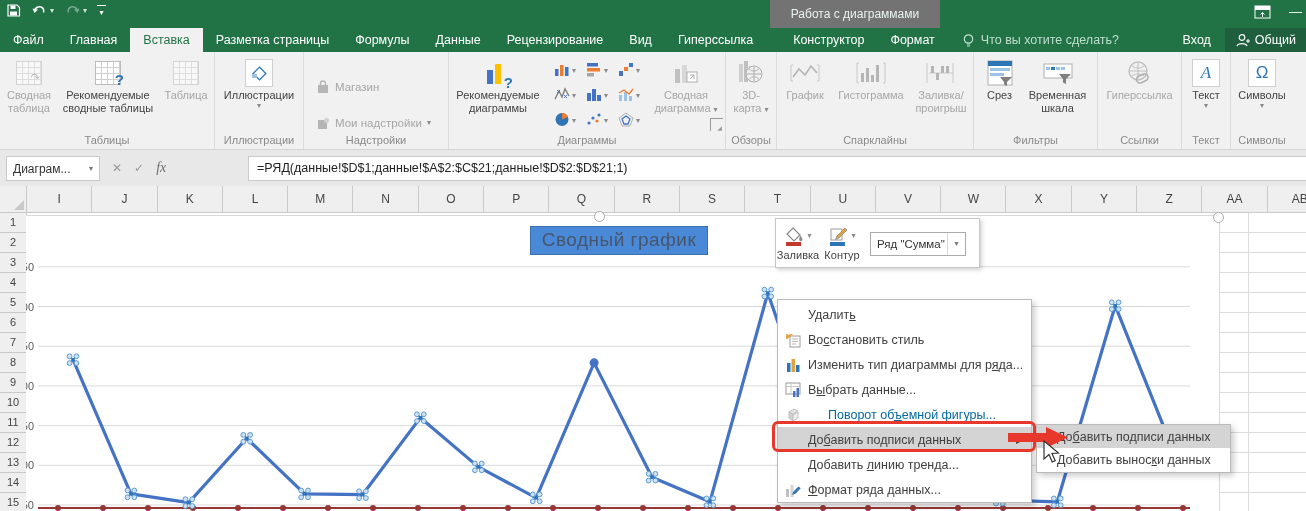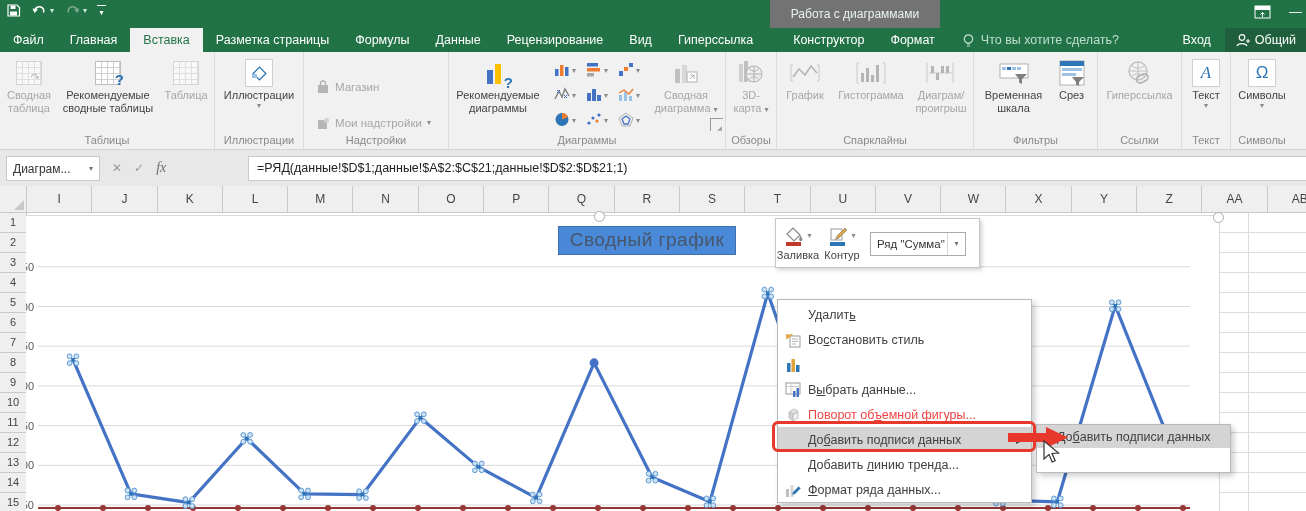--- a/index.html
+++ b/index.html
@@ -62,39 +62,39 @@
   
   .sheet{position:absolute;left:0;top:213px;width:1306px;height:298px;background:#fff;}
   .rowheads{position:absolute;left:0;top:0;width:26px;height:298px;background:#efefef;border-right:1px solid #c9c9c9;}
   .rowh{height:19px;border-bottom:1px solid #c9c9c9;text-align:center;line-height:19px;font-size:11px;color:#444;}
   .right-grid{position:absolute;left:1220px;top:0;width:86px;height:298px;
     background-image:repeating-linear-gradient(to bottom,transparent 0 19px,#dcdcdc 19px 20px);}
   .vline{position:absolute;left:28px;top:0;width:1px;height:298px;background:#dcdcdc;}
   
   .chart-svg{position:absolute;left:26px;top:215px;}
   .chart-title{position:absolute;left:530px;top:226px;width:176px;height:27px;background:#4a89d8;border:1px solid #3d6fae;
-    color:#47566b;font-size:19px;text-align:center;line-height:26px;letter-spacing:.5px;margin-left:28px;}
+    color:#47566b;font-size:19px;text-align:center;line-height:26px;letter-spacing:.5px;}
   .handle{position:absolute;width:11px;height:11px;border-radius:50%;background:#fff;border:1.5px solid #ababab;box-sizing:border-box;}
   .chart-btns{position:absolute;}
   
   .minitb{position:absolute;left:775px;top:218px;width:205px;height:50px;background:#fff;border:1px solid #c6c6c6;
     box-shadow:2px 2px 4px rgba(0,0,0,.18);display:flex;align-items:flex-start;padding-top:4px;box-sizing:border-box;}
   .mtb-btn{width:44px;display:flex;flex-direction:column;align-items:center;}
   .mtb-ico{display:flex;align-items:center;gap:3px;height:26px;}
   .mtb-lbl{font-size:11px;color:#444;}
   .mtb-combo{margin-left:6px;margin-top:9px;width:96px;height:24px;border:1px solid #ababab;background:#fff;display:flex;align-items:center;box-sizing:border-box;}
   .mtb-combo .cv{flex:1;padding-left:6px;font-size:11.5px;color:#333;white-space:nowrap;}
   .mtb-combo .ca{width:17px;text-align:center;font-size:8px;color:#777;border-left:1px solid #d9d9d9;line-height:22px;}
   
   .ctxmenu{position:absolute;left:777px;top:299px;width:255px;height:204px;background:#fff;border:1px solid #bababa;
     box-shadow:3px 3px 6px rgba(0,0,0,.2);padding-top:2px;box-sizing:border-box;}
   .mi{height:25px;display:flex;align-items:center;font-size:12.5px;color:#404040;position:relative;}
   .mi .ic{width:30px;display:flex;justify-content:center;align-items:center;flex:0 0 30px;}
   .mi .lb{flex:1;white-space:nowrap;}
-  .mi.dis .lb{color:#ef4444;}
+  .mi.dis .lb{color:#0369a1;margin-left:20px;}
   .mi.hl{background:#d4d4d4;}
   .mi .subarrow{position:absolute;right:8px;font-size:9px;color:#444;}
   .submenu{position:absolute;left:1036px;top:424px;width:195px;height:49px;background:#fff;border:1px solid #bababa;
     box-shadow:3px 3px 6px rgba(0,0,0,.2);box-sizing:border-box;}
   .smi{height:23px;display:flex;align-items:center;padding-left:20px;font-size:12.5px;color:#404040;white-space:nowrap;}
   .smi.hl{background:#d4d4d4;}
   .redbox{position:absolute;left:772px;top:421px;width:264px;height:31px;border:3px solid #e8382b;border-radius:6px;box-sizing:border-box;}
   .annot{position:absolute;pointer-events:none;}
   u{text-decoration:underline;}
 </style>
@@ -395,54 +395,54 @@
           <span class="bicon">
               <svg width="30" height="24">
                 <path d="M1 2v20M27 2v20" stroke="#c9c9c9"></path>
                 <path d="M3 12h24" stroke="#c9c9c9"></path>
                 <rect x="5" y="5" width="3" height="7" fill="#b5b5b5"></rect>
                 <rect x="10" y="12" width="3" height="7" fill="#b5b5b5"></rect>
                 <rect x="15" y="5" width="3" height="7" fill="#b5b5b5"></rect>
                 <rect x="20" y="5" width="3" height="7" fill="#b5b5b5"></rect>
               </svg>
             </span>
-          <span class="bl">Диаграм/</span>
+          <span class="bl">Заливка/</span>
             <span class="bl">проигрыш</span>
         </div>
       </div>
       <div class="glabel">Спарклайны</div>
     </div>
 
     <div class="rgroup" style="width:123px;">
       <div class="content">
+        <div class="bigbtn" style="width:42px;">
+          <span class="bicon">
+              <svg width="26" height="26">
+                <rect x="1" y="1" width="24" height="24" fill="#fff" stroke="#b0b0b0"></rect>
+                <rect x="1" y="1" width="24" height="5" fill="#2e75b6"></rect>
+                <rect x="3" y="8" width="20" height="3" fill="#9cc3e5"></rect>
+                <rect x="3" y="13" width="14" height="3" fill="#9cc3e5"></rect>
+                <path d="M13 17h12l-5 5v4l-3-1.5V22z" fill="#7f7f7f"></path>
+              </svg>
+            </span>
+          <span class="bl">Срез</span>
+        </div>
         <div class="bigbtn" style="width:70px;">
           <span class="bicon">
               <svg width="30" height="26">
                 <rect x="1" y="4" width="28" height="14" fill="#fff" stroke="#b0b0b0"></rect>
                 <rect x="3" y="7" width="4" height="3" fill="#9cc3e5"></rect>
                 <rect x="8" y="7" width="4" height="3" fill="#2e75b6"></rect>
                 <rect x="13" y="7" width="4" height="3" fill="#9cc3e5"></rect>
                 <rect x="18" y="7" width="4" height="3" fill="#9cc3e5"></rect>
                 <path d="M16 14h12l-5 5v5l-3-1.5V19z" fill="#7f7f7f"></path>
               </svg>
             </span>
           <span class="bl">Временная</span>
             <span class="bl">шкала</span>
-        </div>
-        <div class="bigbtn" style="width:42px;">
-          <span class="bicon">
-              <svg width="26" height="26">
-                <rect x="1" y="1" width="24" height="24" fill="#fff" stroke="#b0b0b0"></rect>
-                <rect x="1" y="1" width="24" height="5" fill="#2e75b6"></rect>
-                <rect x="3" y="8" width="20" height="3" fill="#9cc3e5"></rect>
-                <rect x="3" y="13" width="14" height="3" fill="#9cc3e5"></rect>
-                <path d="M13 17h12l-5 5v4l-3-1.5V22z" fill="#7f7f7f"></path>
-              </svg>
-            </span>
-          <span class="bl">Срез</span>
         </div>
       </div>
       <div class="glabel">Фильтры</div>
     </div>
 
     <div class="rgroup" style="width:83px;">
       <div class="content">
         <div class="bigbtn dis">
           <span class="bicon">
               <svg width="26" height="26">
@@ -803,20 +803,21 @@
         <span class="lb">Во<u>с</u>становить стиль</span>
       </div>
       <div class="mi">
         <span class="ic">
           <svg width="15" height="15">
             <rect x="1" y="6" width="3.5" height="9" fill="#2e75b6"></rect>
             <rect x="5.5" y="2" width="3.5" height="13" fill="#e2a33c"></rect>
             <rect x="10" y="8" width="3.5" height="7" fill="#2e75b6"></rect>
           </svg>
         </span>
+        <span class="lb">Изменить тип диаграммы для р<u>я</u>да...</span>
       </div>
       <div class="mi">
         <span class="ic">
           <svg width="16" height="16">
             <rect x="1" y="1" width="14" height="11" fill="#fff" stroke="#9a9a9a"></rect>
             <path d="M1 4.5h14M6 1v11" stroke="#c9c9c9"></path>
             <rect x="8" y="9" width="2.5" height="6" fill="#4472c4"></rect>
             <rect x="11.5" y="6" width="2.5" height="9" fill="#4472c4"></rect>
           </svg>
         </span>
@@ -848,20 +849,21 @@
             <rect x="5.5" y="3" width="3" height="12" fill="#d5d5d5"></rect>
             <path d="M15 5L9 11l-1 3.5L11.5 13l6-6z" fill="#2e75b6" transform="scale(.9)"></path>
           </svg>
         </span>
         <span class="lb"><u>Ф</u>ормат ряда данных...</span>
       </div>
     </div>
 
   <div class="submenu" id="submenu">
       <div class="smi hl">До<u>б</u>авить подписи данных</div>
+      <div class="smi">Добавить вынос<u>к</u>и данных</div>
     </div>
 
   <div class="redbox annot"></div>
   <svg class="annot" style="left:1008px;top:426px;" width="64" height="24">
     <polygon points="0,7 38,7 38,1 60,11.5 38,22 38,16 0,16" fill="#e8382b"></polygon>
   </svg>
 
   <svg class="annot" style="left:1042px;top:440px;" width="20" height="26">
     <path d="M2 1v18l5-4.5 3.2 7.5 3-1.3-3.2-7.2 6.5-.5z" fill="#fff" stroke="#333" stroke-width="1.2"></path>
   </svg>

